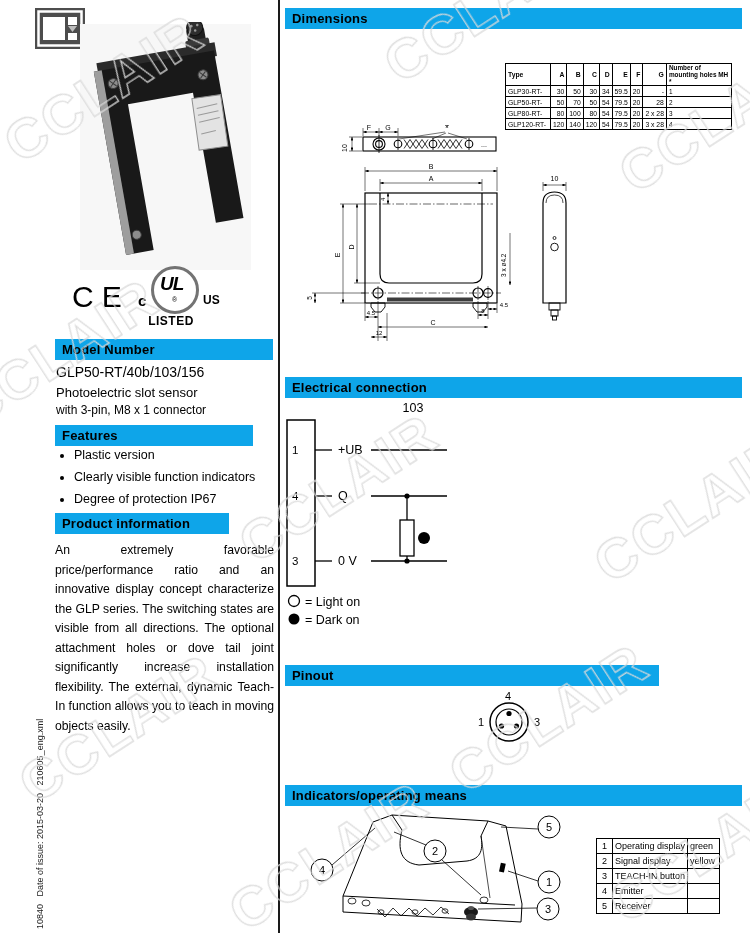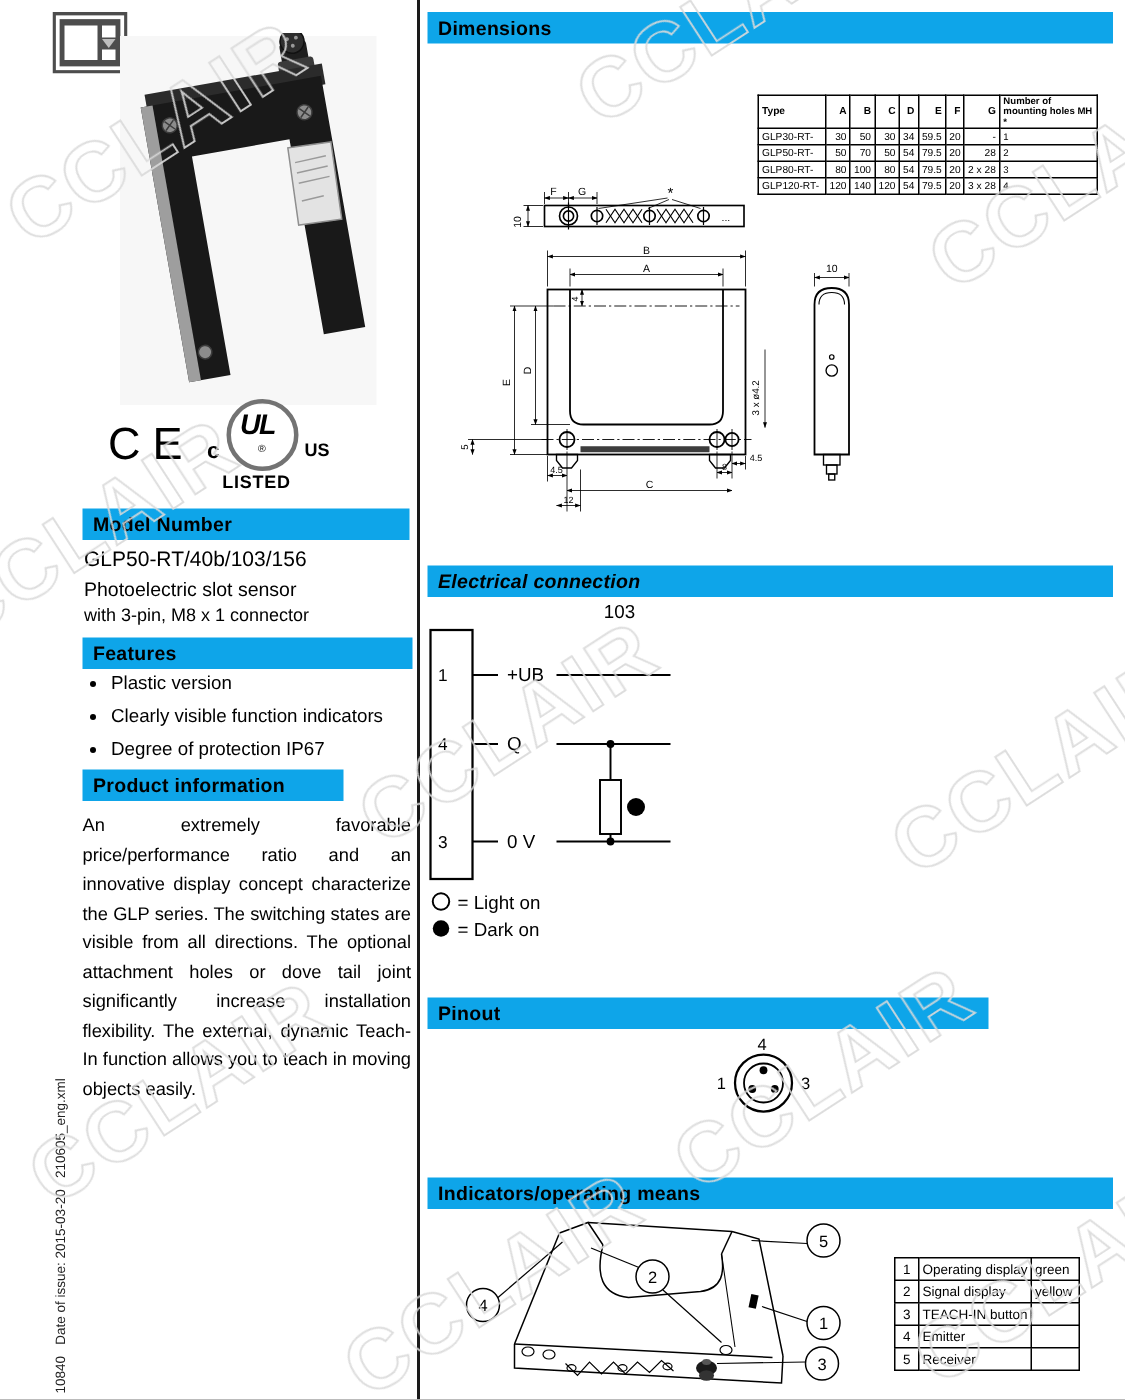--- a/index.html
+++ b/index.html
@@ -121,21 +121,21 @@
     <div class="ul-listed">LISTED</div>
   </div>
 
   <div class="divider"></div>
 
   <div class="bar" style="left:55px; top:339px; width:218px;">Model Number</div>
   <div class="abs model-title">GLP50-RT/40b/103/156</div>
   <div class="abs model-line1">Photoelectric slot sensor</div>
   <div class="abs model-line2">with 3-pin, M8 x 1 connector</div>
 
-  <div class="bar" style="left:55px; top:425px; width:220px;">Features</div>
+  <div class="bar" style="left:55px; top:425px; width:198px;">Features</div>
   <ul class="features-list">
     <li>Plastic version</li>
     <li>Clearly visible function indicators</li>
     <li>Degree of protection IP67</li>
   </ul>
 
   <div class="bar" style="left:55px; top:513px; width:174px;">Product information</div>
   <div class="abs prod-text">An extremely favorable price/performance ratio and an innovative display concept characterize the GLP series. The switching states are visible from all directions. The optional attachment holes or dove tail joint significantly increase installation flexibility. The external, dynamic Teach-In function allows you to teach in moving objects easily.</div>
 
   <div class="footer-vertical">10840   Date of issue: 2015-03-20   210605_eng.xml</div>
@@ -321,21 +321,21 @@
       <rect x="267.5" y="191" width="4" height="4" stroke-width="0.9"></rect>
     </g>
     <g stroke="#000" stroke-width="0.55" fill="none">
       <line x1="258" y1="66" x2="258" y2="57"></line>
         <line x1="281" y1="66" x2="281" y2="57"></line>
       <line x1="258" y1="60" x2="281" y2="60" marker-start="url(#arS)" marker-end="url(#arE)"></line>
     </g>
     <text x="269.5" y="56" font-size="7" text-anchor="middle" fill="#000">10</text>
   </svg>
 
-  <div class="bar" style="left:285px; top:377px; width:457px;font-style:italic;">Electrical connection</div>
+  <div class="bar" style="left:285px; top:377px; width:457px;">Electrical connection</div>
 
   <svg class="abs" style="left:285px; top:398px;" width="457" height="232" viewBox="0 0 457 232">
     <text x="128" y="14" font-size="12.5" text-anchor="middle" fill="#000">103</text>
     <rect x="2" y="22" width="28" height="166" fill="none" stroke="#000" stroke-width="1.5"></rect>
     <g stroke="#000" stroke-width="1.3" fill="none">
       <line x1="30" y1="52" x2="47" y2="52"></line>
       <line x1="30" y1="98" x2="47" y2="98"></line>
       <line x1="30" y1="163" x2="47" y2="163"></line>
       <line x1="86" y1="52" x2="162" y2="52"></line>
       <line x1="86" y1="98" x2="162" y2="98"></line>

